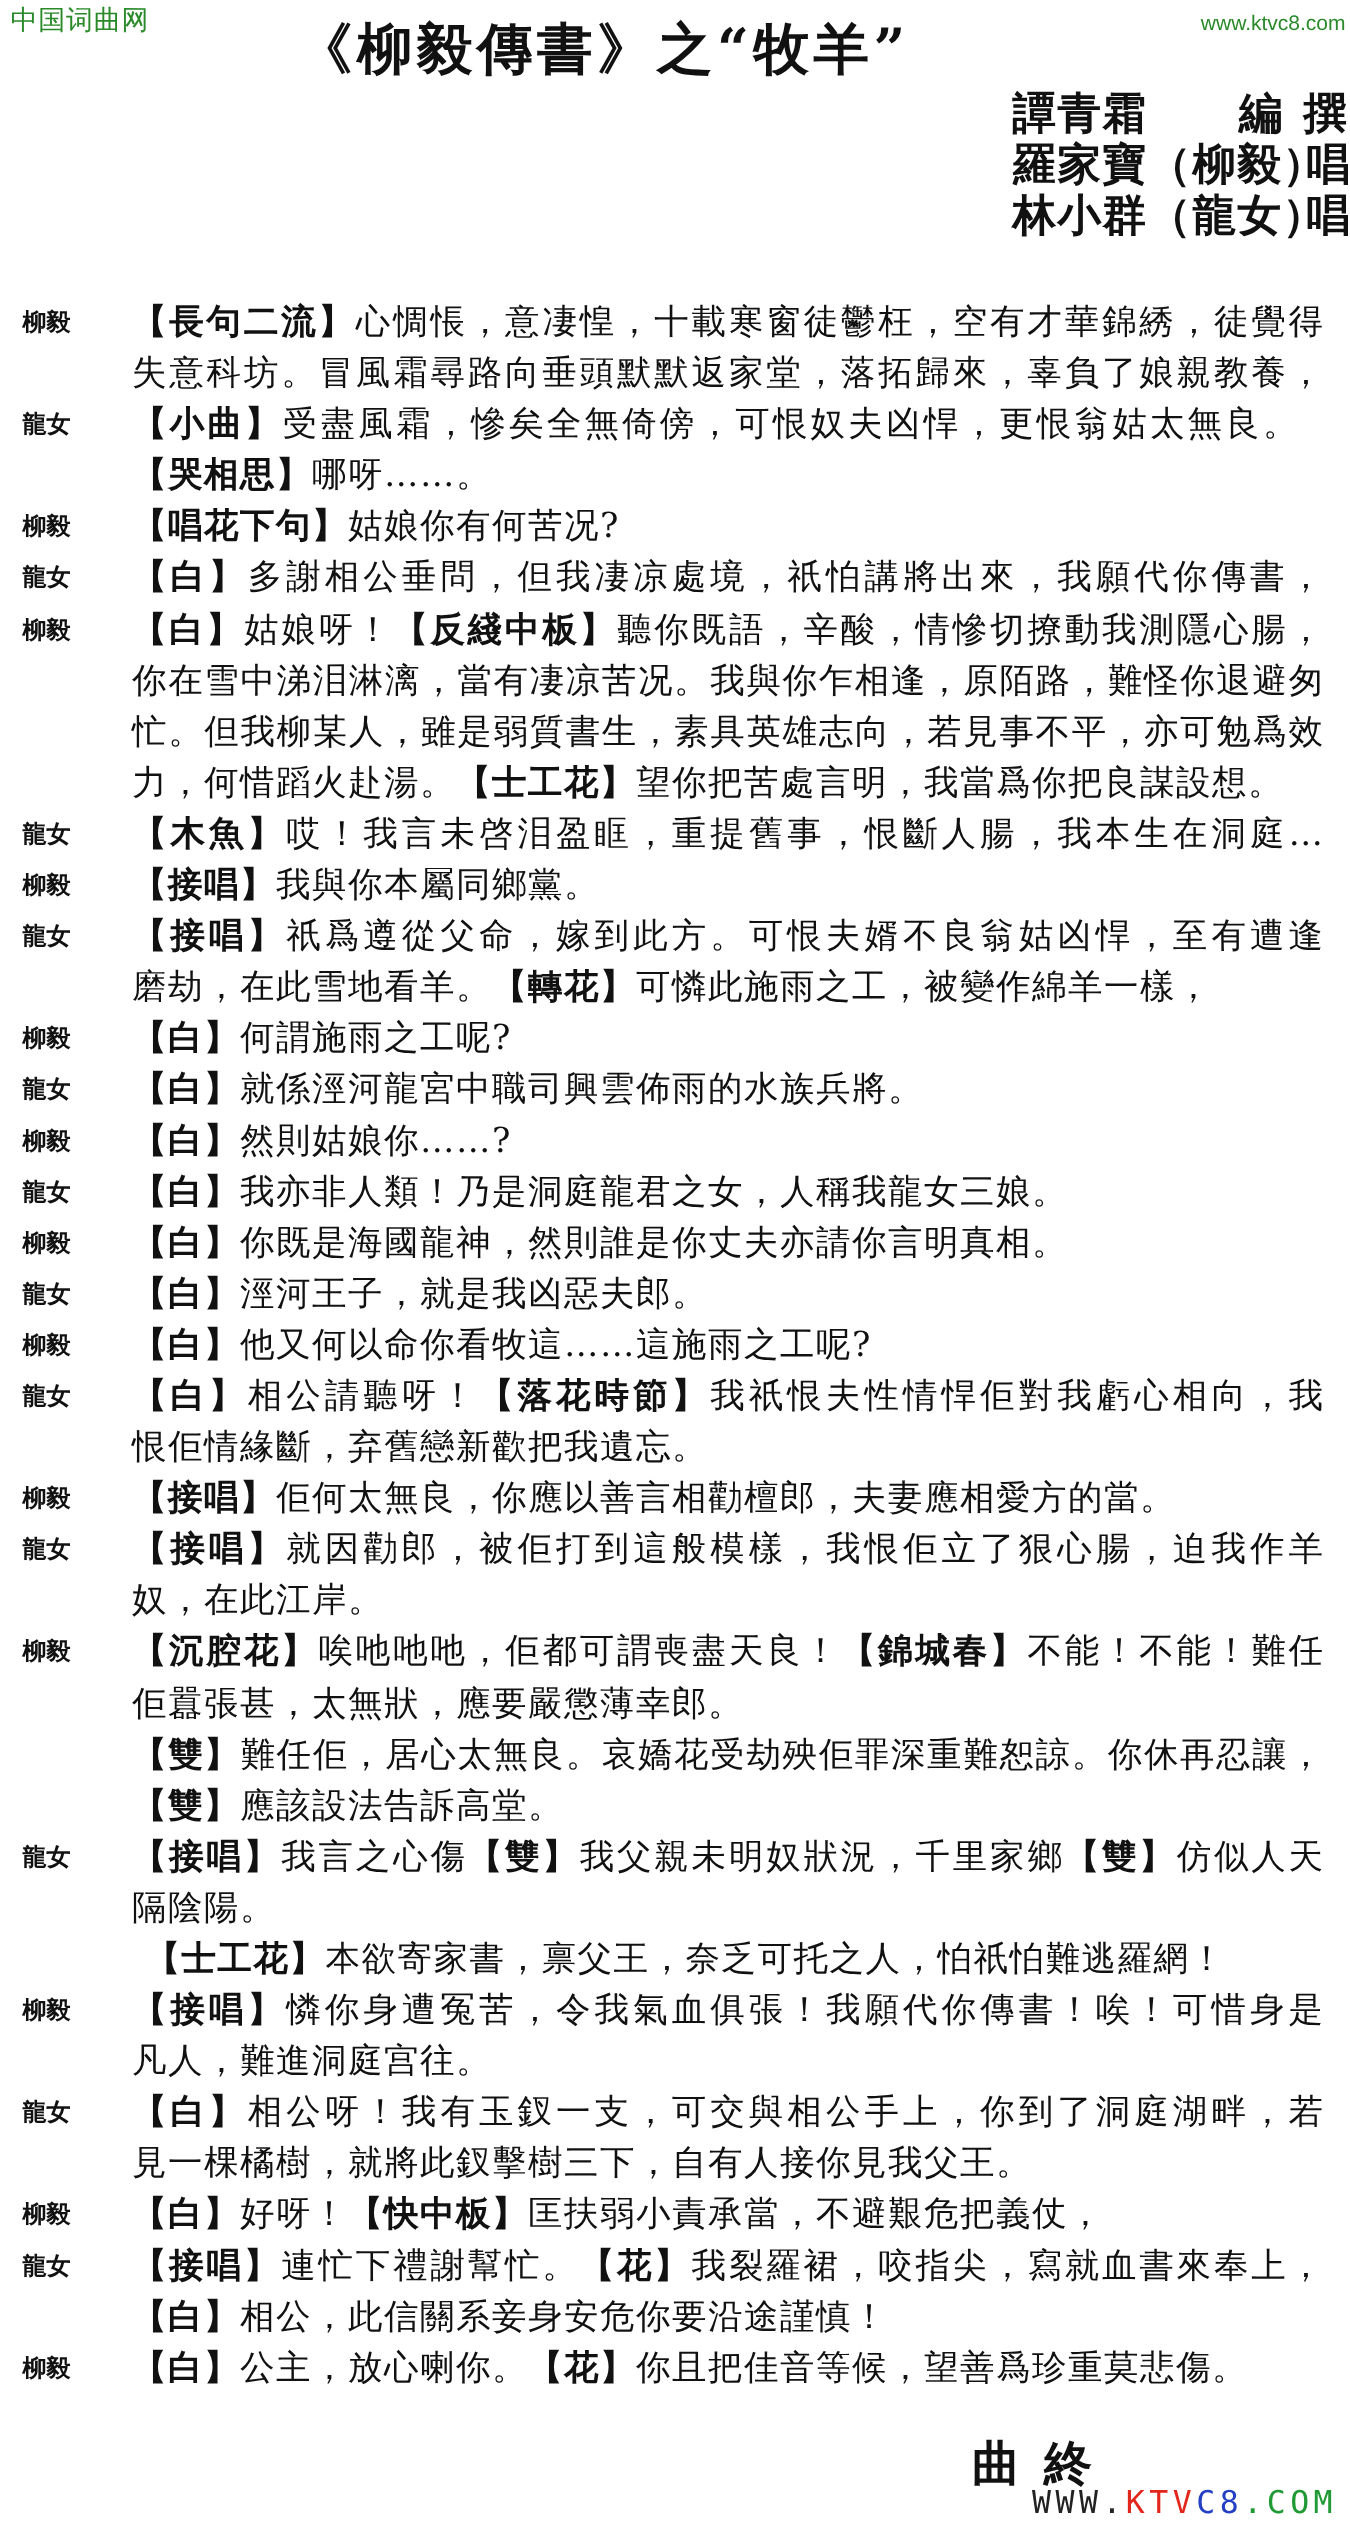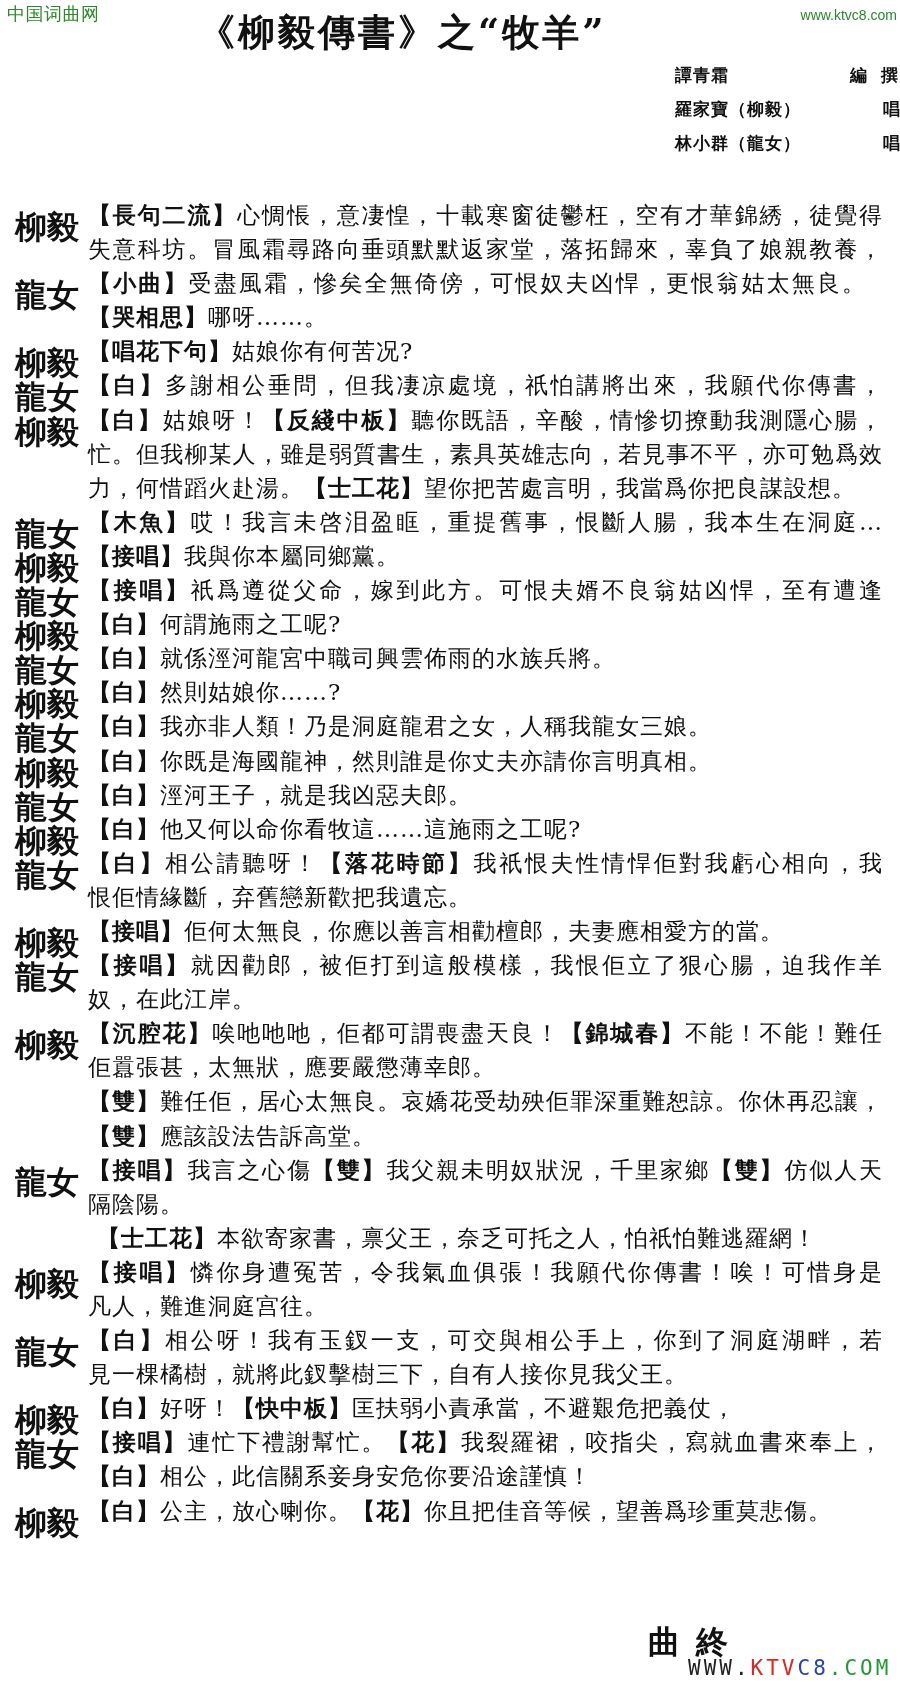--- a/index.html
+++ b/index.html
@@ -27,42 +27,42 @@
     font-family: "Liberation Sans", sans-serif; font-size: 14px; line-height: 18px;
     color: var(--site-green); white-space: nowrap;
   }
   .title {
     position: absolute; left: 198px; top: 4px;
     font-size: 37px; line-height: 56px; font-weight: bold;
     letter-spacing: 3px; white-space: nowrap;
   }
   .credits {
     position: absolute; left: 675px; top: 58px; width: 225px;
-    font-size: 17px; font-weight: bold;
+    font-size: 29px; font-weight: bold;
   }
   .credit-row { position: relative; height: 34px; line-height: 34px; }
   .credit-name { letter-spacing: 1px; white-space: nowrap; }
   .credit-role { position: absolute; right: 0; top: 0; white-space: nowrap; }
   .credit-role.spaced { letter-spacing: 14px; right: -12px; }
 
   .dialogue { position: absolute; left: 0; top: 198px; width: 900px; }
   .line {
     position: relative; height: 34.1px; line-height: 34.1px;
     padding-left: 88px; width: 794px;
     font-size: 23px; letter-spacing: 1px; white-space: nowrap;
   }
   .line.full {
     white-space: normal; letter-spacing: 0;
     text-align: justify; text-align-last: justify;
   }
   .line.w777 { width: 777px; }
   .line.outdent { padding-left: 69px; width: 805px; margin-left: 28px; }
   .spk {
-    position: absolute; left: 15px; top: 12px;
-    font-size: 32px; font-weight: bold; letter-spacing: 0;
+    position: absolute; left: 15px; top: 0;
+    font-size: 16px; font-weight: bold; letter-spacing: 0;
   }
   .tag { font-weight: bold; }
   .txt { font-weight: normal; }
 
   .end-mark {
     position: absolute; left: 648px; top: 1627px;
     font-size: 32px; line-height: 30px; font-weight: bold; letter-spacing: 16px;
     white-space: nowrap;
   }
   .watermark {
@@ -90,25 +90,27 @@
 </div>
 
 <div class="dialogue">
   <div class="line full"><span class="spk">柳毅</span><span class="tag">【長句二流】</span><span class="txt">心惆悵，意凄惶，十載寒窗徒鬱枉，空有才華錦綉，徒覺得</span></div>
   <div class="line full"><span class="txt">失意科坊。冒風霜尋路向垂頭默默返家堂，落拓歸來，辜負了娘親教養，</span></div>
   <div class="line full w777"><span class="spk">龍女</span><span class="tag">【小曲】</span><span class="txt">受盡風霜，慘矣全無倚傍，可恨奴夫凶悍，更恨翁姑太無良。</span></div>
   <div class="line"><span class="tag">【哭相思】</span><span class="txt">哪呀……。</span></div>
   <div class="line"><span class="spk">柳毅</span><span class="tag">【唱花下句】</span><span class="txt">姑娘你有何苦况?</span></div>
   <div class="line full"><span class="spk">龍女</span><span class="tag">【白】</span><span class="txt">多謝相公垂問，但我凄凉處境，祇怕講將出來，我願代你傳書，</span></div>
   <div class="line full"><span class="spk">柳毅</span><span class="tag">【白】</span><span class="txt">姑娘呀！</span><span class="tag">【反綫中板】</span><span class="txt">聽你既語，辛酸，情慘切撩動我測隱心腸，</span></div>
+  <div class="line full"><span class="txt">你在雪中涕泪淋漓，當有凄凉苦况。我與你乍相逢，原陌路，難怪你退避匆</span></div>
   <div class="line full"><span class="txt">忙。但我柳某人，雖是弱質書生，素具英雄志向，若見事不平，亦可勉爲效</span></div>
   <div class="line"><span class="txt">力，何惜蹈火赴湯。</span><span class="tag">【士工花】</span><span class="txt">望你把苦處言明，我當爲你把良謀設想。</span></div>
   <div class="line full"><span class="spk">龍女</span><span class="tag">【木魚】</span><span class="txt">哎！我言未啓泪盈眶，重提舊事，恨斷人腸，我本生在洞庭…</span></div>
   <div class="line"><span class="spk">柳毅</span><span class="tag">【接唱】</span><span class="txt">我與你本屬同鄉黨。</span></div>
   <div class="line full"><span class="spk">龍女</span><span class="tag">【接唱】</span><span class="txt">祇爲遵從父命，嫁到此方。可恨夫婿不良翁姑凶悍，至有遭逢</span></div>
+  <div class="line"><span class="txt">磨劫，在此雪地看羊。</span><span class="tag">【轉花】</span><span class="txt">可憐此施雨之工，被變作綿羊一樣，</span></div>
   <div class="line"><span class="spk">柳毅</span><span class="tag">【白】</span><span class="txt">何謂施雨之工呢?</span></div>
   <div class="line"><span class="spk">龍女</span><span class="tag">【白】</span><span class="txt">就係涇河龍宮中職司興雲佈雨的水族兵將。</span></div>
   <div class="line"><span class="spk">柳毅</span><span class="tag">【白】</span><span class="txt">然則姑娘你……?</span></div>
   <div class="line"><span class="spk">龍女</span><span class="tag">【白】</span><span class="txt">我亦非人類！乃是洞庭龍君之女，人稱我龍女三娘。</span></div>
   <div class="line"><span class="spk">柳毅</span><span class="tag">【白】</span><span class="txt">你既是海國龍神，然則誰是你丈夫亦請你言明真相。</span></div>
   <div class="line"><span class="spk">龍女</span><span class="tag">【白】</span><span class="txt">涇河王子，就是我凶惡夫郎。</span></div>
   <div class="line"><span class="spk">柳毅</span><span class="tag">【白】</span><span class="txt">他又何以命你看牧這……這施雨之工呢?</span></div>
   <div class="line full"><span class="spk">龍女</span><span class="tag">【白】</span><span class="txt">相公請聽呀！</span><span class="tag">【落花時節】</span><span class="txt">我祇恨夫性情悍佢對我虧心相向，我</span></div>
   <div class="line"><span class="txt">恨佢情緣斷，弃舊戀新歡把我遺忘。</span></div>
   <div class="line"><span class="spk">柳毅</span><span class="tag">【接唱】</span><span class="txt">佢何太無良，你應以善言相勸檀郎，夫妻應相愛方的當。</span></div>

